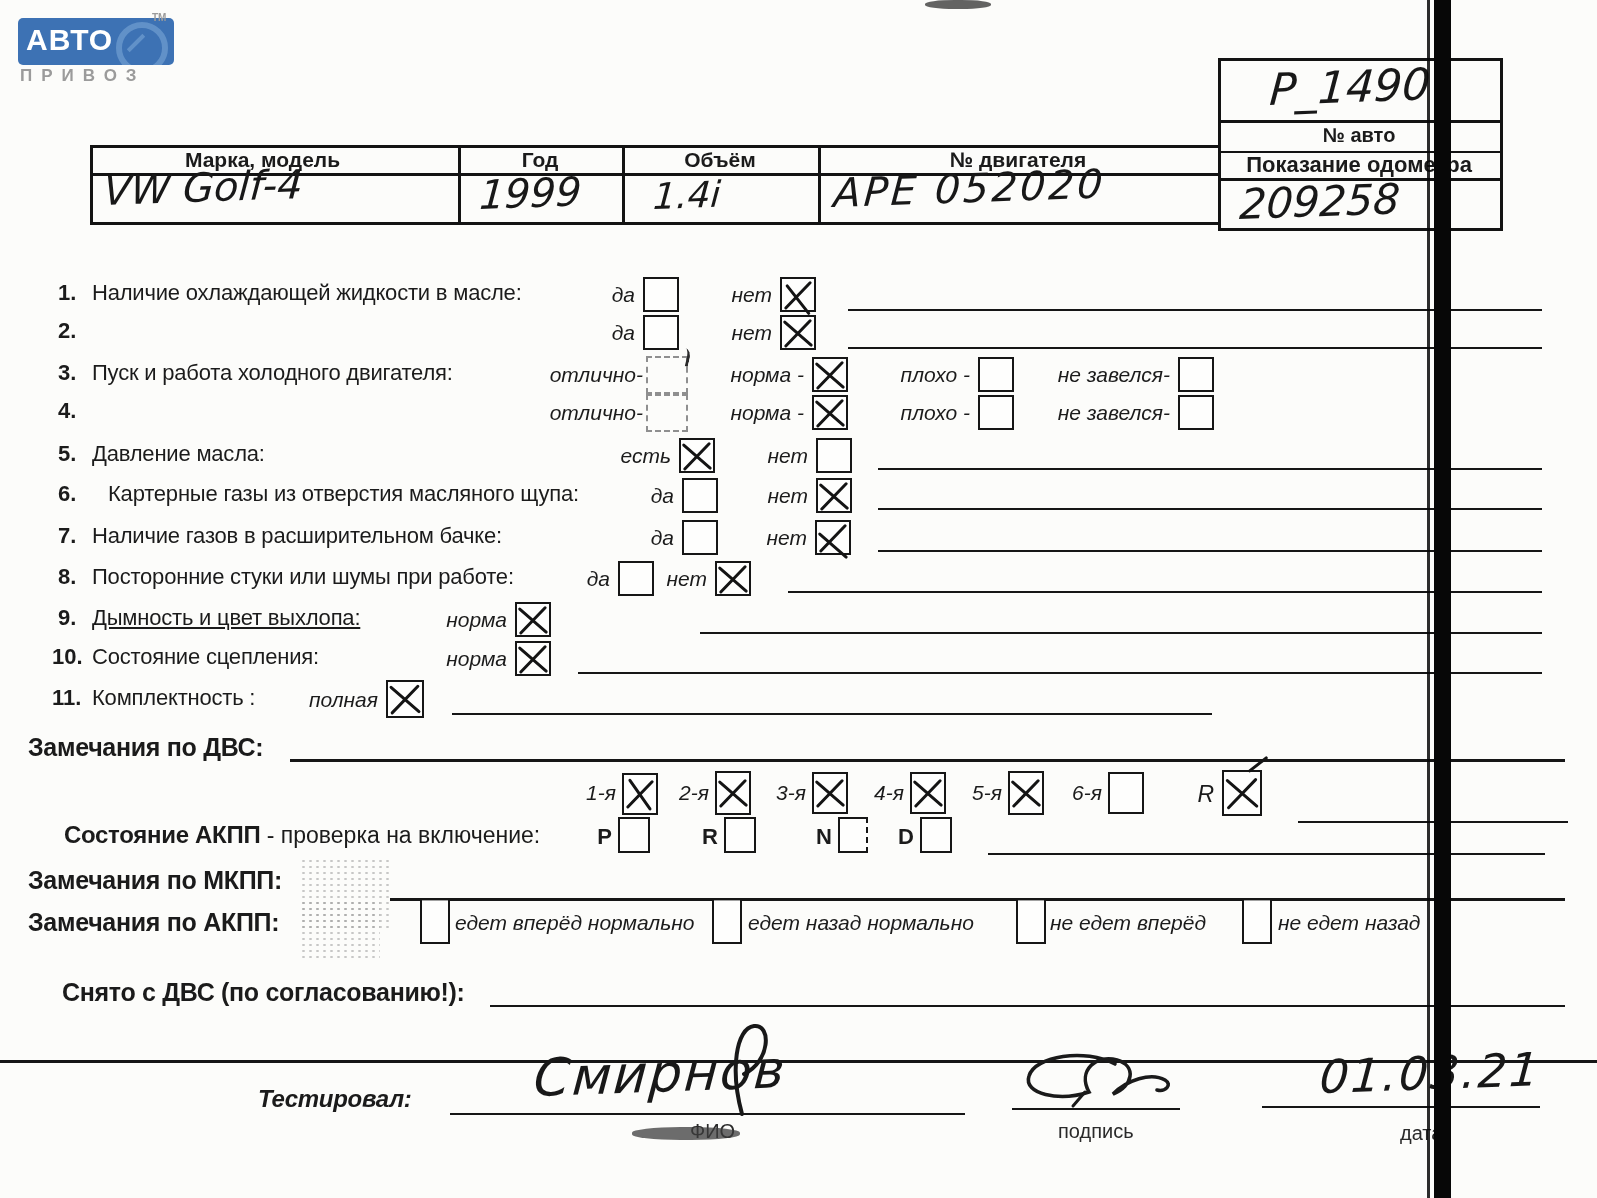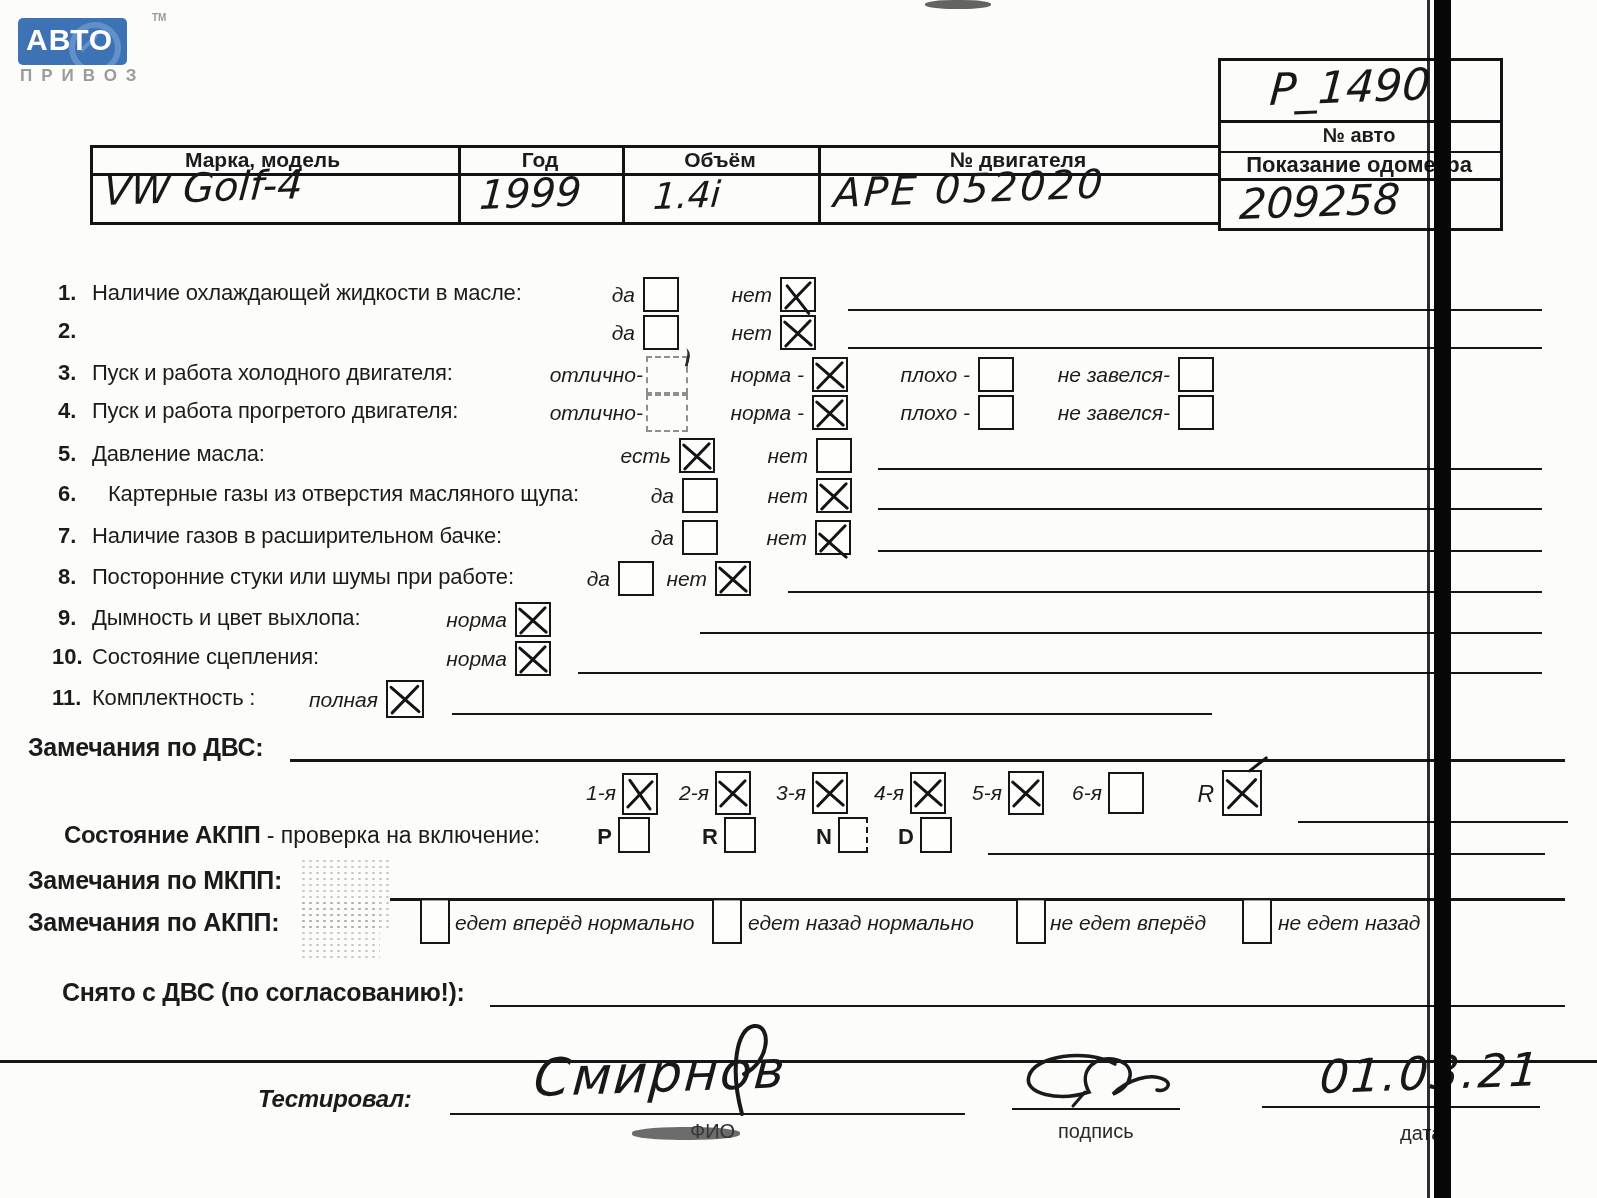--- a/index.html
+++ b/index.html
@@ -37,21 +37,21 @@
   .hook{position:absolute;right:-4px;top:-10px;width:8px;height:18px;border-right:3px solid #2a2a2a;border-radius:0 60% 0 0;transform:rotate(14deg);}
   
   .ln{position:absolute;height:0;border-top:2px solid #161616;}
   .ln.th{border-top-width:3px;}
   
   .tbl-border{position:absolute;border:3px solid #131313;background:transparent;}
   .vline{position:absolute;width:0;border-left:3px solid #131313;}
   .hline{position:absolute;height:0;border-top:3px solid #131313;}
   .th{font-size:21px;font-weight:bold;text-align:center;}
   
-  .logo-box{position:absolute;left:18px;top:18px;width:109px;height:47px;background:#3d72b4;border-radius:5px;overflow:hidden;}
+  .logo-box{position:absolute;left:18px;top:18px;width:156px;height:47px;background:#3d72b4;border-radius:5px;overflow:hidden;}
   .logo-box .wm{position:absolute;right:6px;top:4px;width:40px;height:40px;border:6px solid #6e9ccf;border-radius:50%;opacity:.75;}
   .logo-box .wm i{position:absolute;left:3px;top:13px;width:22px;height:4px;background:#6e9ccf;transform:rotate(-45deg);display:block;}
   .logo-top{position:absolute;left:8px;top:5px;font-size:30px;font-weight:bold;color:#fff;letter-spacing:1px;z-index:2;}
   .logo-bottom{position:absolute;left:20px;top:66px;font-size:17px;font-weight:bold;color:#9b9b9b;letter-spacing:9px;}
   .logo-tm{position:absolute;left:152px;top:12px;font-size:10px;color:#9b9b9b;font-weight:bold;}
   
   .bar{position:absolute;top:0;height:1198px;background:#070707;z-index:60;}
   .speck{position:absolute;background-image:radial-gradient(#9b9b9b 1.1px,transparent 1.3px);background-size:7px 6px;opacity:.55;}
   .smudge{position:absolute;background:#3c3c3c;border-radius:45%;}
   svg{display:block;}
@@ -131,21 +131,20 @@
   <span class="cb checked" style="left:812px;top:357px;">
       <i class="s a"></i>
       <i class="s b"></i>
     </span>
   <span class="abs opt ra" style="left:970px;top:363px;">плохо -</span>
   <span class="cb" style="left:978px;top:357px;"></span>
   <span class="abs opt ra" style="left:1170px;top:363px;">не завелся-</span>
   <span class="cb" style="left:1178px;top:357px;"></span>
 
   <span class="abs num" style="left:58px;top:398px;">4.</span>
-  <span class="abs lbl" style="left:92px;top:398px;">Пуск и работа прогретого двигателя:</span>
   <span class="abs opt ra" style="left:643px;top:401px;">отлично-</span>
   <span class="cb faint" style="left:646px;top:394px;width:38px;height:34px;"></span>
   <span class="abs opt ra" style="left:804px;top:401px;">норма -</span>
   <span class="cb checked" style="left:812px;top:395px;">
       <i class="s a"></i>
       <i class="s b"></i>
     </span>
   <span class="abs opt ra" style="left:970px;top:401px;">плохо -</span>
   <span class="cb" style="left:978px;top:395px;"></span>
   <span class="abs opt ra" style="left:1170px;top:401px;">не завелся-</span>
@@ -189,21 +188,21 @@
   <span class="abs opt ra" style="left:610px;top:567px;">да</span>
   <span class="cb" style="left:618px;top:561px;"></span>
   <span class="abs opt ra" style="left:707px;top:567px;">нет</span>
   <span class="cb checked" style="left:715px;top:561px;">
       <i class="s a"></i>
       <i class="s b"></i>
     </span>
   <span class="ln" style="left:788px;top:591px;width:754px;"></span>
 
   <span class="abs num" style="left:58px;top:605px;">9.</span>
-  <span class="abs lbl" style="left:92px;top:605px;">Дымность и цвет выхлопа:</span>
+  <span class="abs lbl" style="left:92px;top:605px;text-decoration:underline;">Дымность и цвет выхлопа:</span>
   <span class="abs opt ra" style="left:507px;top:608px;">норма</span>
   <span class="cb checked" style="left:515px;top:602px;">
       <i class="s a"></i>
       <i class="s b"></i>
     </span>
   <span class="ln" style="left:700px;top:632px;width:842px;"></span>
 
   <span class="abs num" style="left:52px;top:644px;">10.</span>
   <span class="abs lbl" style="left:92px;top:644px;">Состояние сцепления:</span>
   <span class="abs opt ra" style="left:507px;top:647px;">норма</span>

